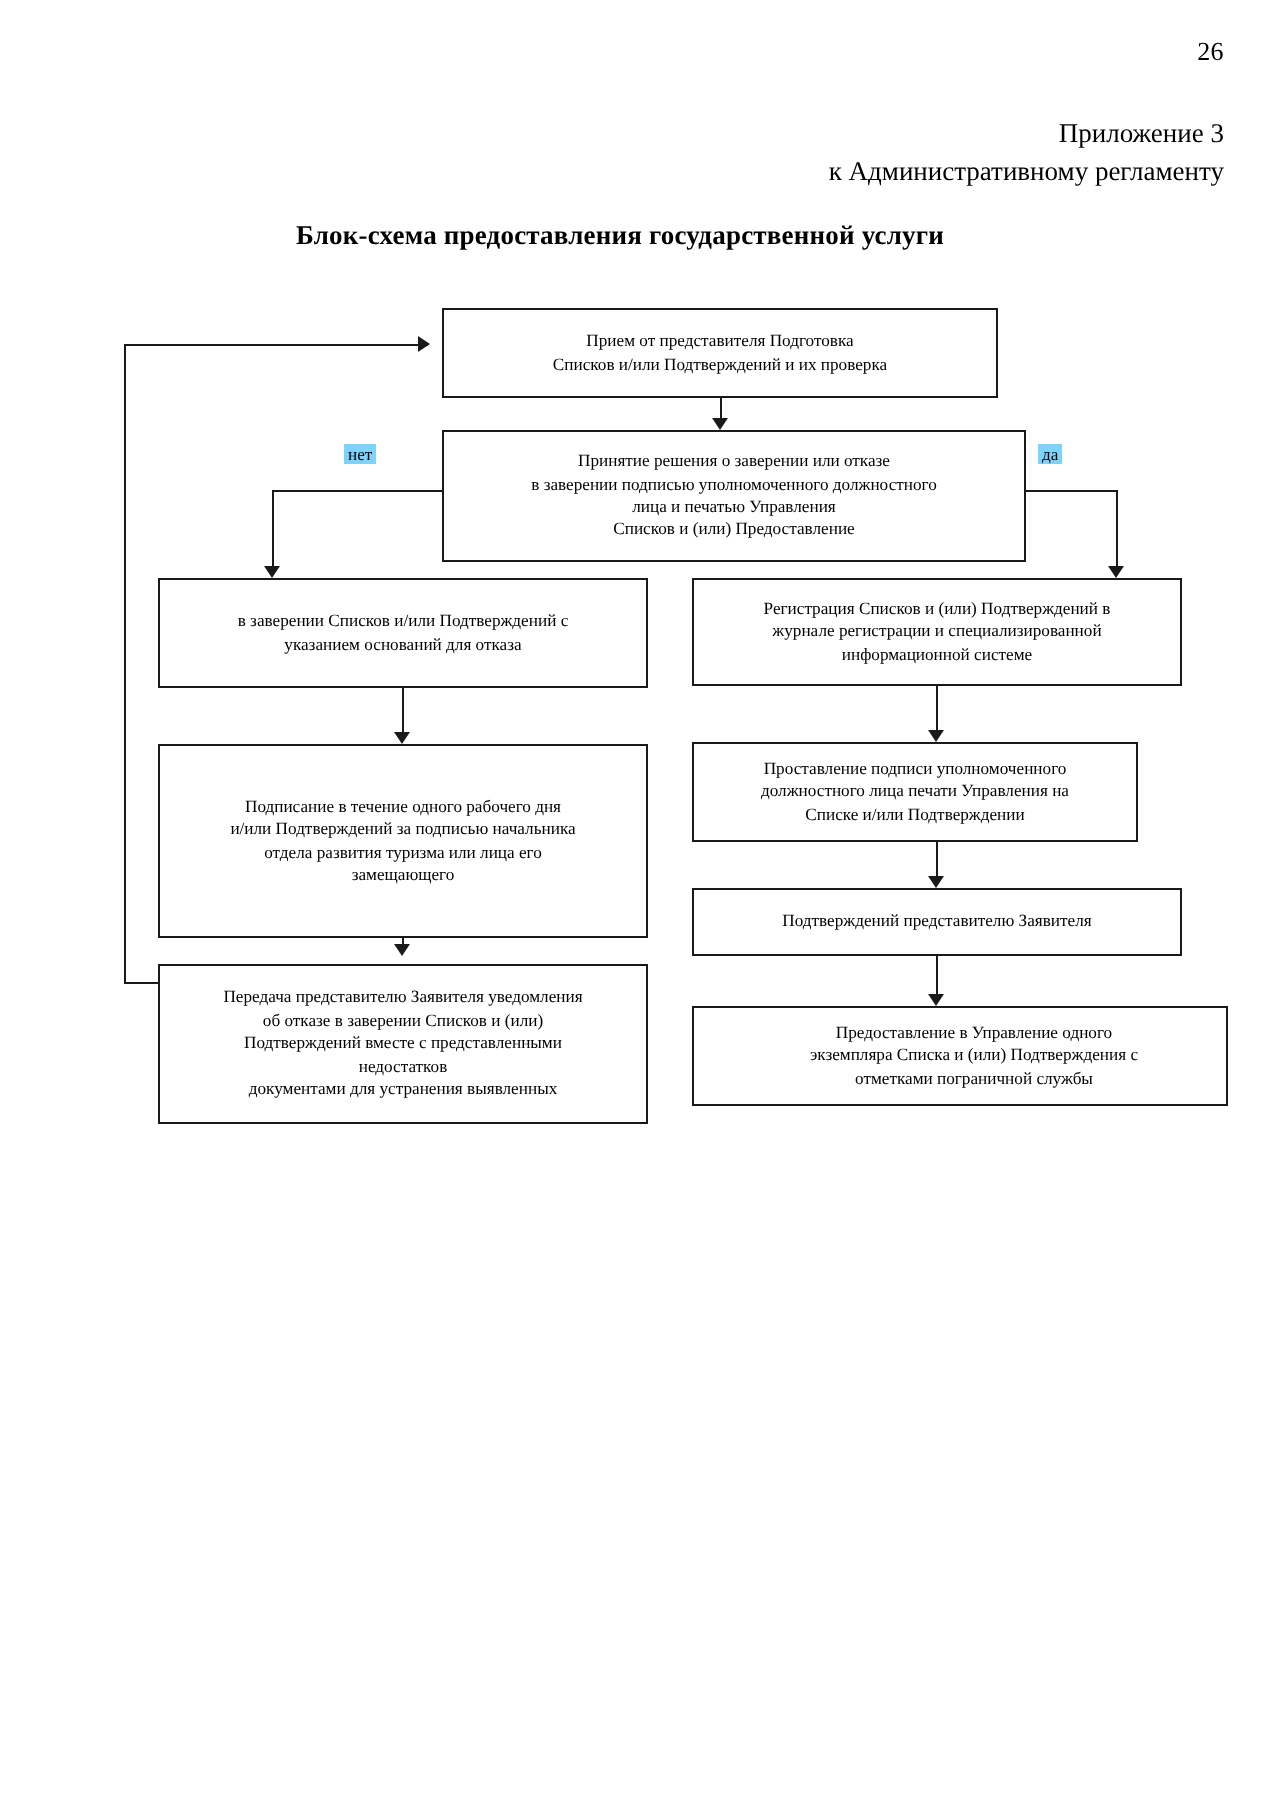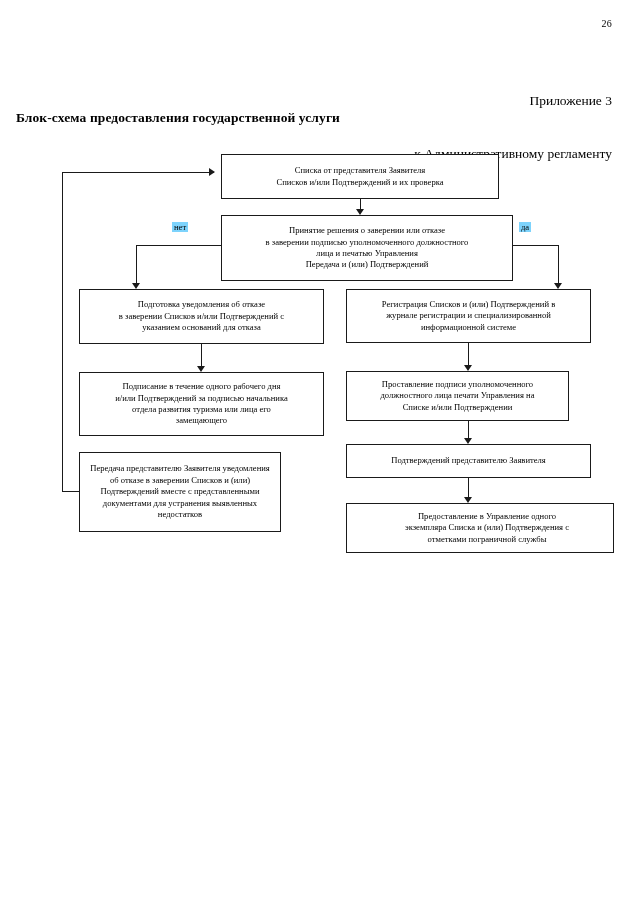--- a/index.html
+++ b/index.html
@@ -17,38 +17,39 @@
     height: 905px;
     background: #ffffff;
     overflow: hidden;
   }
 
   
   .page-number {
     position: absolute;
     top: 18px;
     right: 28px;
-    font-size: 10px;
+    font-size: 13px;
     letter-spacing: 0.2px;
   }
   .appendix {
     position: absolute;
     top: 57px;
     right: 28px;
     text-align: right;
     font-size: 13.5px;
     line-height: 19px;
   }
-  .appendix div { white-space: nowrap; margin-top: 34px; }
+  .appendix div { white-space: nowrap; }
 
   .doc-title {
     position: absolute;
     top: 110px;
-    left: 16px;
+    left: 2px;
     width: 616px;
+    text-align: center;
     font-size: 13.5px;
     font-weight: bold;
     letter-spacing: 0.1px;
   }
 
   
   .chart { position: absolute; inset: 0; }
 
   .node {
     position: absolute;
@@ -144,58 +145,57 @@
     <div class="arrow down" style="left:464px; top:438px;"></div>
 
     <div class="ln v" style="left:468px; top:478px; height:23px;"></div>
     <div class="arrow down" style="left:464px; top:497px;"></div>
 
     <div class="edge-label" style="left:172px; top:222px;">нет</div>
     <div class="edge-label" style="left:519px; top:222px;">да</div>
 
     <div class="node" style="left:221px; top:154px; width:278px; height:45px;">
       <div class="txt">
-        <div>Списка от представителя Заявителя</div>
+        <div>Прием от представителя Подготовка</div>
         <div>Списков и/или Подтверждений и их проверка</div>
       </div>
     </div>
 
     <div class="node" style="left:221px; top:215px; width:292px; height:66px;">
       <div class="txt">
         <div>Принятие решения о заверении или отказе</div>
         <div>в заверении подписью уполномоченного должностного</div>
         <div>лица и печатью Управления</div>
-        <div>Передача и (или) Подтверждений</div>
+        <div>Списков и (или) Предоставление</div>
       </div>
     </div>
 
     <div class="node" style="left:79px; top:289px; width:245px; height:55px;">
       <div class="txt">
-        <div>Подготовка уведомления об отказе</div>
         <div>в заверении Списков и/или Подтверждений с</div>
         <div>указанием оснований для отказа</div>
       </div>
     </div>
 
-    <div class="node" style="left:79px; top:372px; width:245px; height:64px;align-items:center;">
+    <div class="node" style="left:79px; top:372px; width:245px; height:97px;align-items:center;">
       <div class="txt">
         <div>Подписание в течение одного рабочего дня</div>
         <div>и/или Подтверждений за подписью начальника</div>
         <div>отдела развития туризма или лица его</div>
         <div>замещающего</div>
       </div>
     </div>
 
-    <div class="node" style="left:79px; top:452px; width:202px; height:80px;">
+    <div class="node" style="left:79px; top:482px; width:245px; height:80px;">
       <div class="txt">
         <div>Передача представителю Заявителя уведомления</div>
         <div>об отказе в заверении Списков и (или)</div>
         <div>Подтверждений вместе с представленными</div>
+        <div>недостатков</div>
         <div>документами для устранения выявленных</div>
-        <div>недостатков</div>
       </div>
     </div>
 
     <div class="node" style="left:346px; top:289px; width:245px; height:54px;">
       <div class="txt">
         <div>Регистрация Списков и (или) Подтверждений в</div>
         <div>журнале регистрации и специализированной</div>
         <div>информационной системе</div>
       </div>
     </div>

